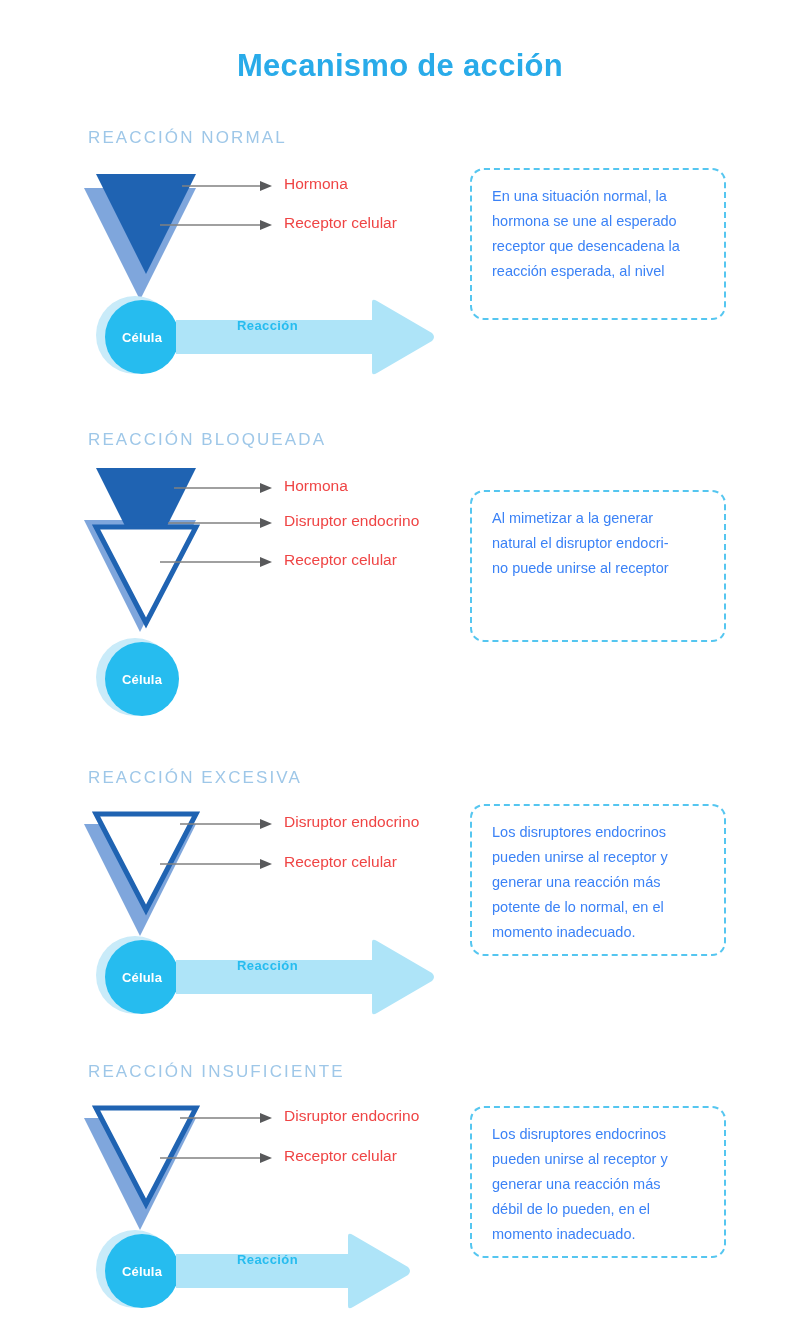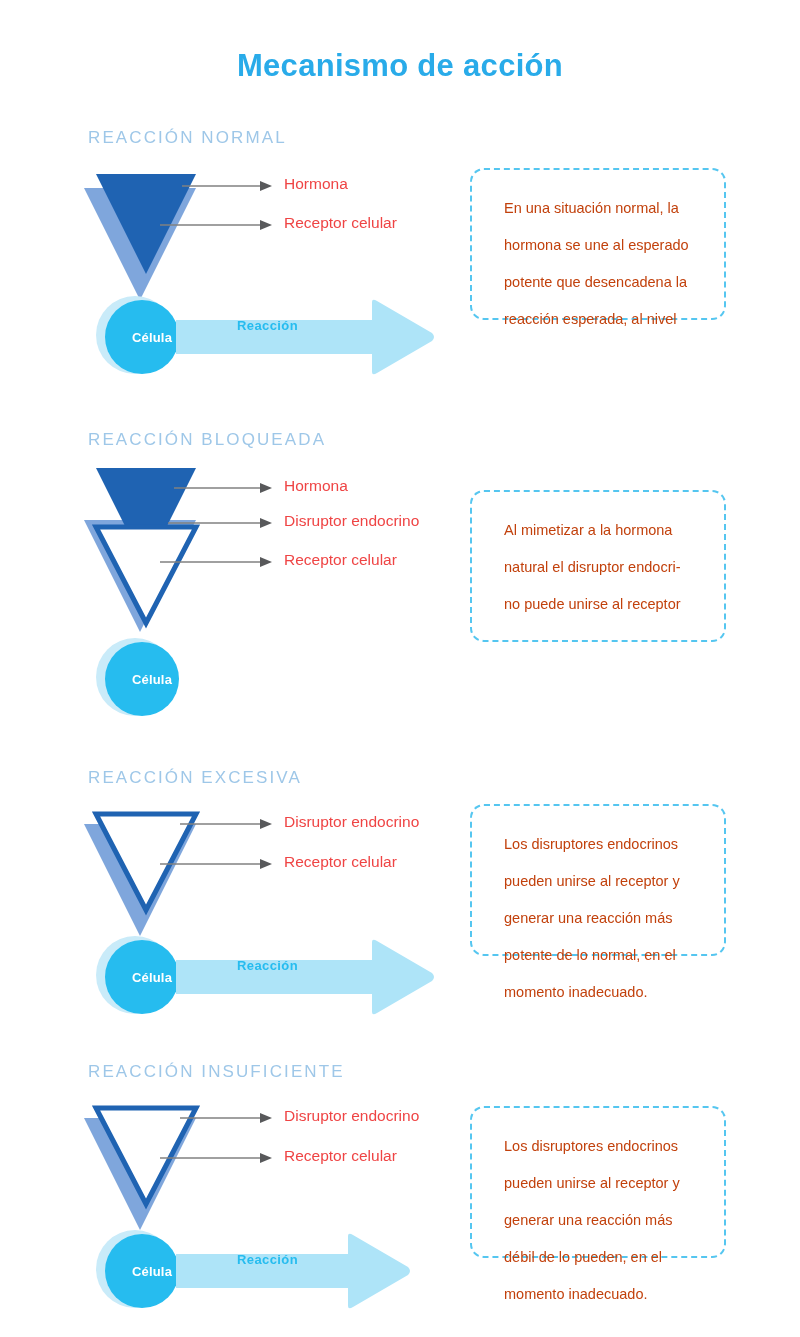--- a/index.html
+++ b/index.html
@@ -80,21 +80,21 @@
   }
   .cell-circle {
     position: absolute;
     left: 9px; top: 4px;
     width: 74px; height: 74px;
     border-radius: 50%;
     background: #26BCEF;
   }
   .cell-label {
     position: absolute;
-    left: 19px; top: 4px;
+    left: 9px; top: 4px;
     width: 74px; height: 74px;
     display: flex; align-items: center; justify-content: center;
     font-size: 13px; font-weight: bold; color: #ffffff;
     letter-spacing: 0.2px;
   }
 
   
   .reaction-arrow { position: absolute; }
   .reaction-label {
     position: absolute;
@@ -115,24 +115,24 @@
   }
 
   
   .callout {
     position: absolute;
     border: 2px dashed #55C6F0;
     border-radius: 14px;
     background: #ffffff;
   }
   .callout p {
-    margin: 12px;
+    margin: 0;
     font-size: 14.5px;
     line-height: 25px;
-    color: #c2410c;
+    color: #3b82f6;
     font-weight: 400;
   }
   .callout .shout {
     letter-spacing: 3.2px;
   }
 </style>
 </head>
 <body>
 
 <div id="page-title">Mecanismo de acción</div>
@@ -171,21 +171,21 @@
     <svg width="114" height="12" viewBox="0 0 114 12" xmlns="http://www.w3.org/2000/svg">
       <line x1="0" y1="6" x2="100" y2="6" stroke="#808080" stroke-width="1.6"></line>
       <polygon points="100,1 112,6 100,11" fill="#58595B"></polygon>
     </svg>
   </div>
   <div class="leader-label" style="left:284px; top:86px;">Receptor celular</div>
 
   <div class="callout" style="left:470px; top:40px; width:256px; height:152px; padding:14px 20px;">
     <p>En una situación normal, la</p>
     <p>hormona se une al esperado</p>
-    <p>potente que desencadena la</p>
+    <p>receptor que desencadena la</p>
     <p>reacción esperada, al nivel</p>
   </div>
 </div>
 
 <div class="section" style="top:430px;">
 
   <div class="section-header">REACCIÓN BLOQUEADA</div>
 
   <div class="tri-stack" style="top:38px; width:135px; height:180px;">
 
@@ -224,21 +224,21 @@
 
   <div class="leader" style="left:160px; top:124px;">
     <svg width="114" height="12" viewBox="0 0 114 12" xmlns="http://www.w3.org/2000/svg">
       <line x1="0" y1="6" x2="100" y2="6" stroke="#808080" stroke-width="1.6"></line>
       <polygon points="100,1 112,6 100,11" fill="#58595B"></polygon>
     </svg>
   </div>
   <div class="leader-label" style="left:284px; top:121px;">Receptor celular</div>
 
   <div class="callout" style="left:470px; top:60px; width:256px; height:152px; padding:14px 20px;">
-    <p>Al mimetizar a la hormona</p>
+    <p>Al mimetizar a la generar</p>
     <p>natural el disruptor endocri-</p>
     <p>no puede unirse al receptor</p>
   </div>
 </div>
 
 <div class="section" style="top:768px;">
 
   <div class="section-header">REACCIÓN EXCESIVA</div>
 
   <div class="tri-stack" style="top:42px; width:135px; height:140px;">

